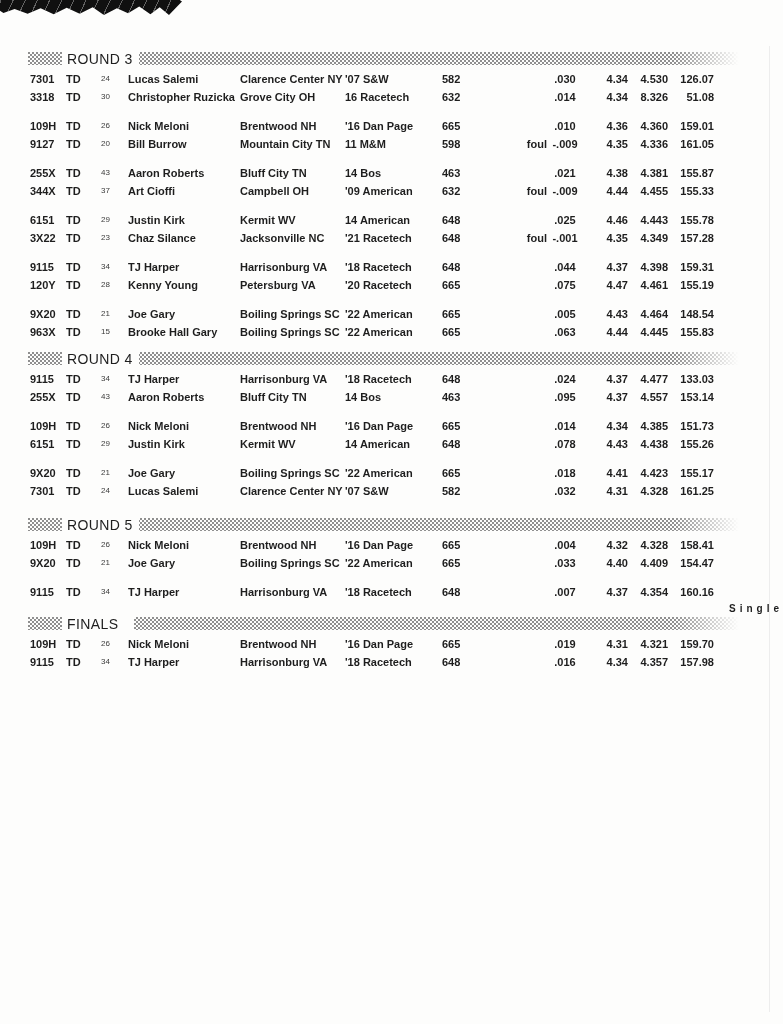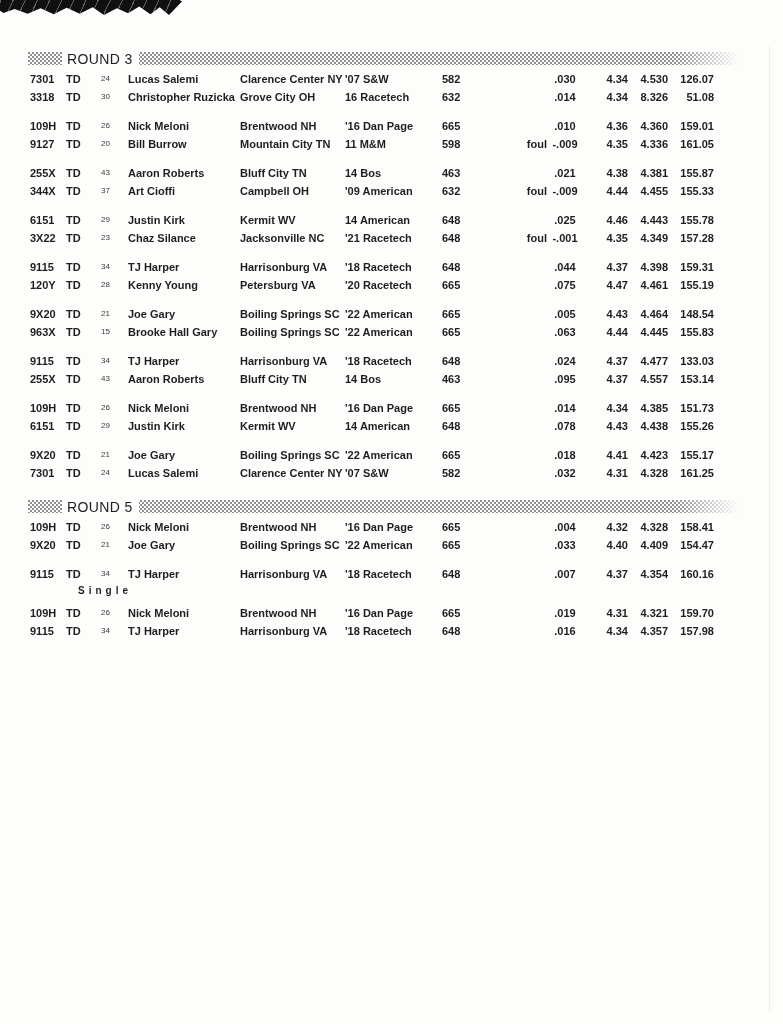--- a/index.html
+++ b/index.html
@@ -69,21 +69,21 @@
   .c-veh{left:345px;}
   .c-dial{left:442px;}
   .c-foul{left:495px;width:52px;text-align:right;}
   .c-rt{left:548px;width:34px;text-align:center;}
   .c-sixty{left:592px;width:36px;text-align:right;}
   .c-et{left:630px;width:38px;text-align:right;}
   .c-mph{left:668px;width:46px;text-align:right;}
   .note{
     height:16px;line-height:16px;
     margin-left:78px;
-    font-size:10px;font-weight:600;letter-spacing:4px;
+    font-size:10px;font-weight:600;letter-spacing:4px;text-align:right;
   }
 </style>
 </head>
 <body>
 
 <div class="page">
   <div class="artifact"></div>
   <div class="scan-line"></div>
   <main class="doc">
       <section class="round-section">
@@ -267,20 +267,23 @@
               <span class="cell c-foul"></span>
               <span class="cell c-rt">.063</span>
               <span class="cell c-sixty">4.44</span>
               <span class="cell c-et">4.445</span>
               <span class="cell c-mph">155.83</span>
             </div>
           </div>
         </div>
       </section>
       <section class="round-section">
+        <div class="band">
+          <span class="band-label">ROUND 4</span>
+        </div>
         <div class="rows">
           <div class="group">
             <div class="row">
               <span class="cell c-car">9115</span>
               <span class="cell c-cls">TD</span>
               <span class="cell c-num">34</span>
               <span class="cell c-driver">TJ Harper</span>
               <span class="cell c-city">Harrisonburg VA</span>
               <span class="cell c-veh">'18 Racetech</span>
               <span class="cell c-dial">648</span>
@@ -415,20 +418,23 @@
               <span class="cell c-rt">.007</span>
               <span class="cell c-sixty">4.37</span>
               <span class="cell c-et">4.354</span>
               <span class="cell c-mph">160.16</span>
             </div>
             <div class="note">Single</div>
           </div>
         </div>
       </section>
       <section class="round-section">
+        <div class="band">
+          <span class="band-label">FINALS</span>
+        </div>
         <div class="rows">
           <div class="group">
             <div class="row">
               <span class="cell c-car">109H</span>
               <span class="cell c-cls">TD</span>
               <span class="cell c-num">26</span>
               <span class="cell c-driver">Nick Meloni</span>
               <span class="cell c-city">Brentwood NH</span>
               <span class="cell c-veh">'16 Dan Page</span>
               <span class="cell c-dial">665</span>

